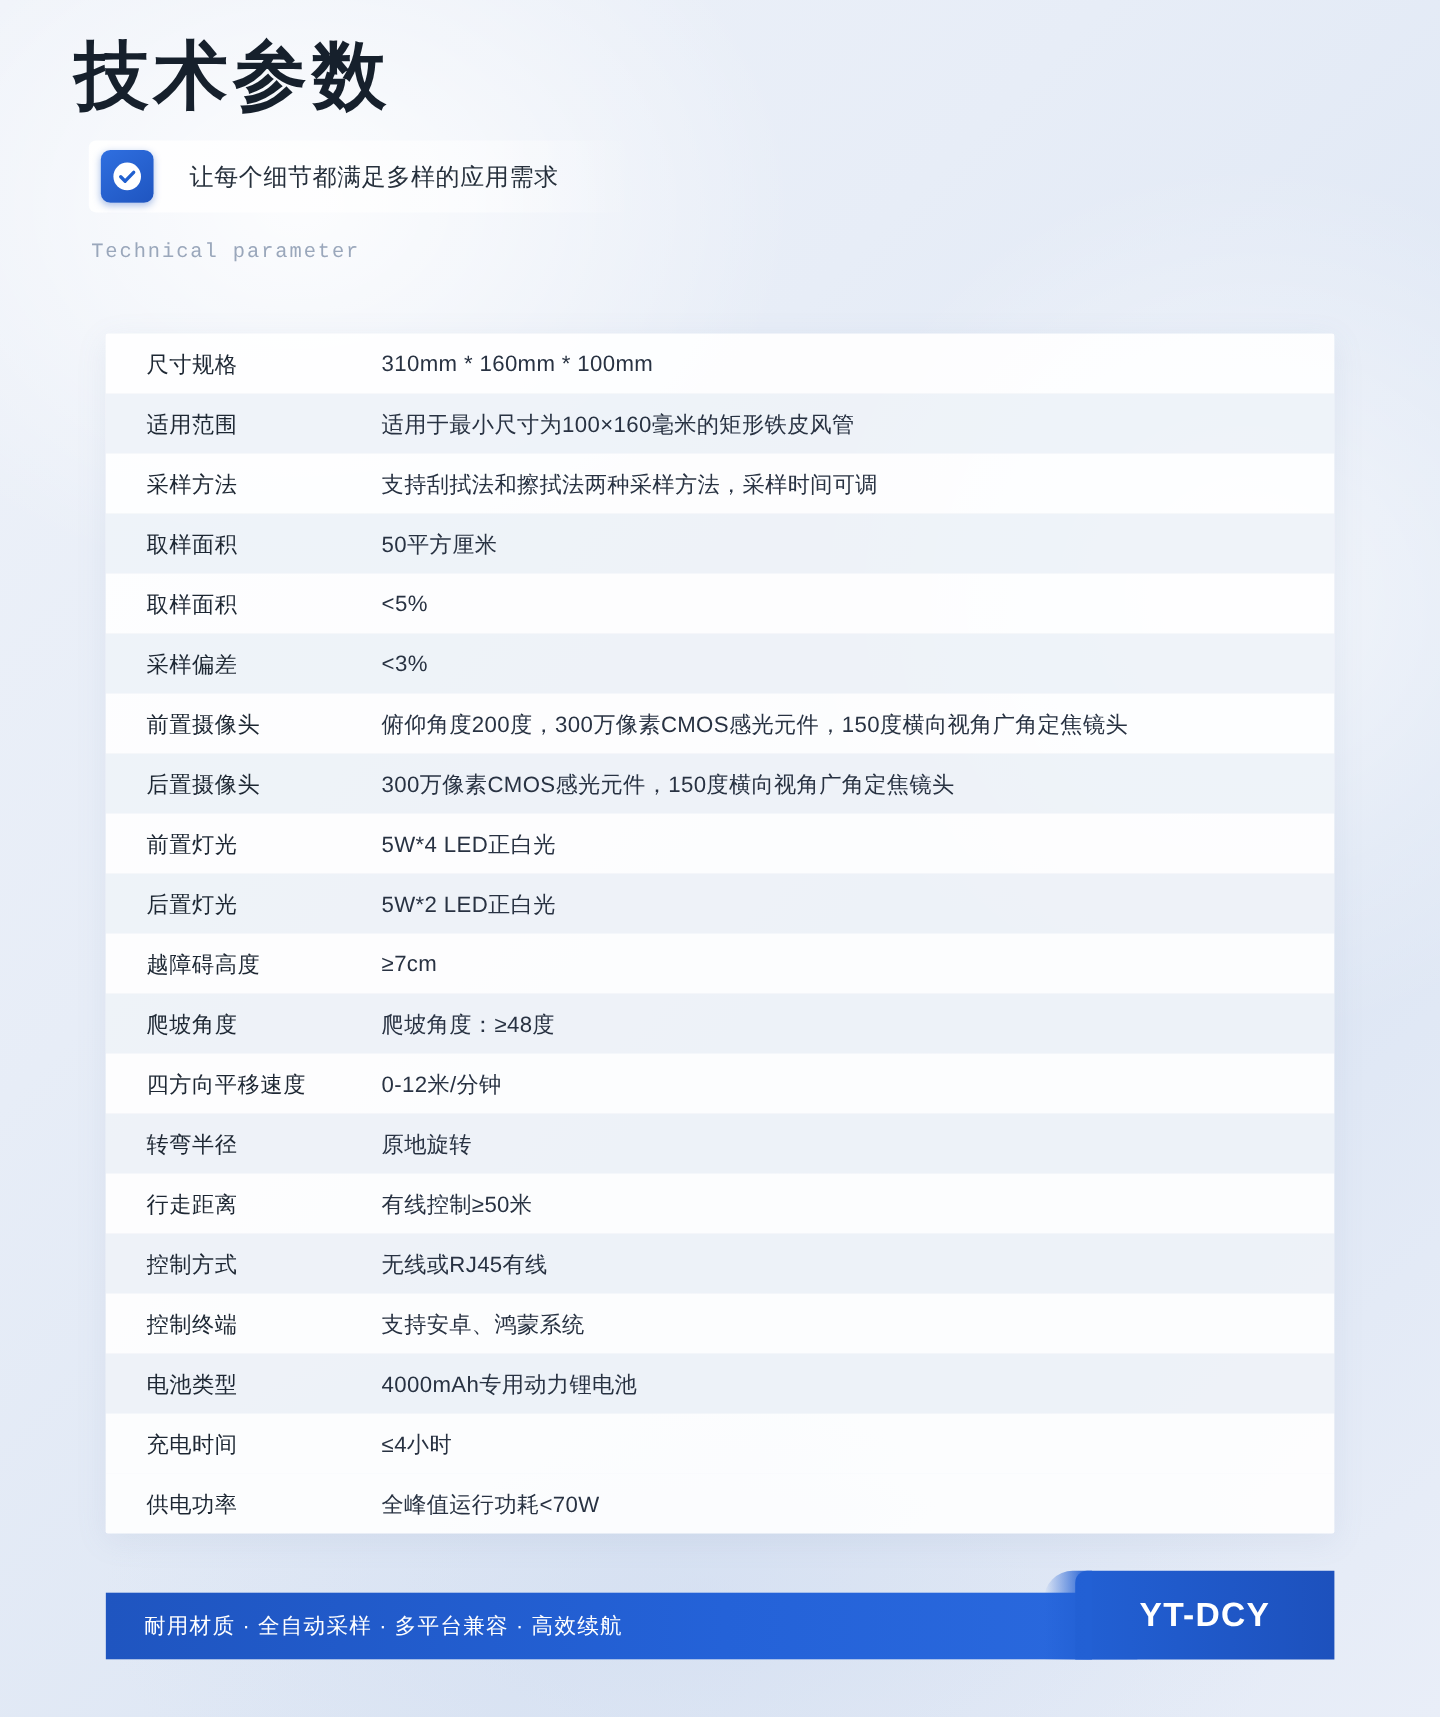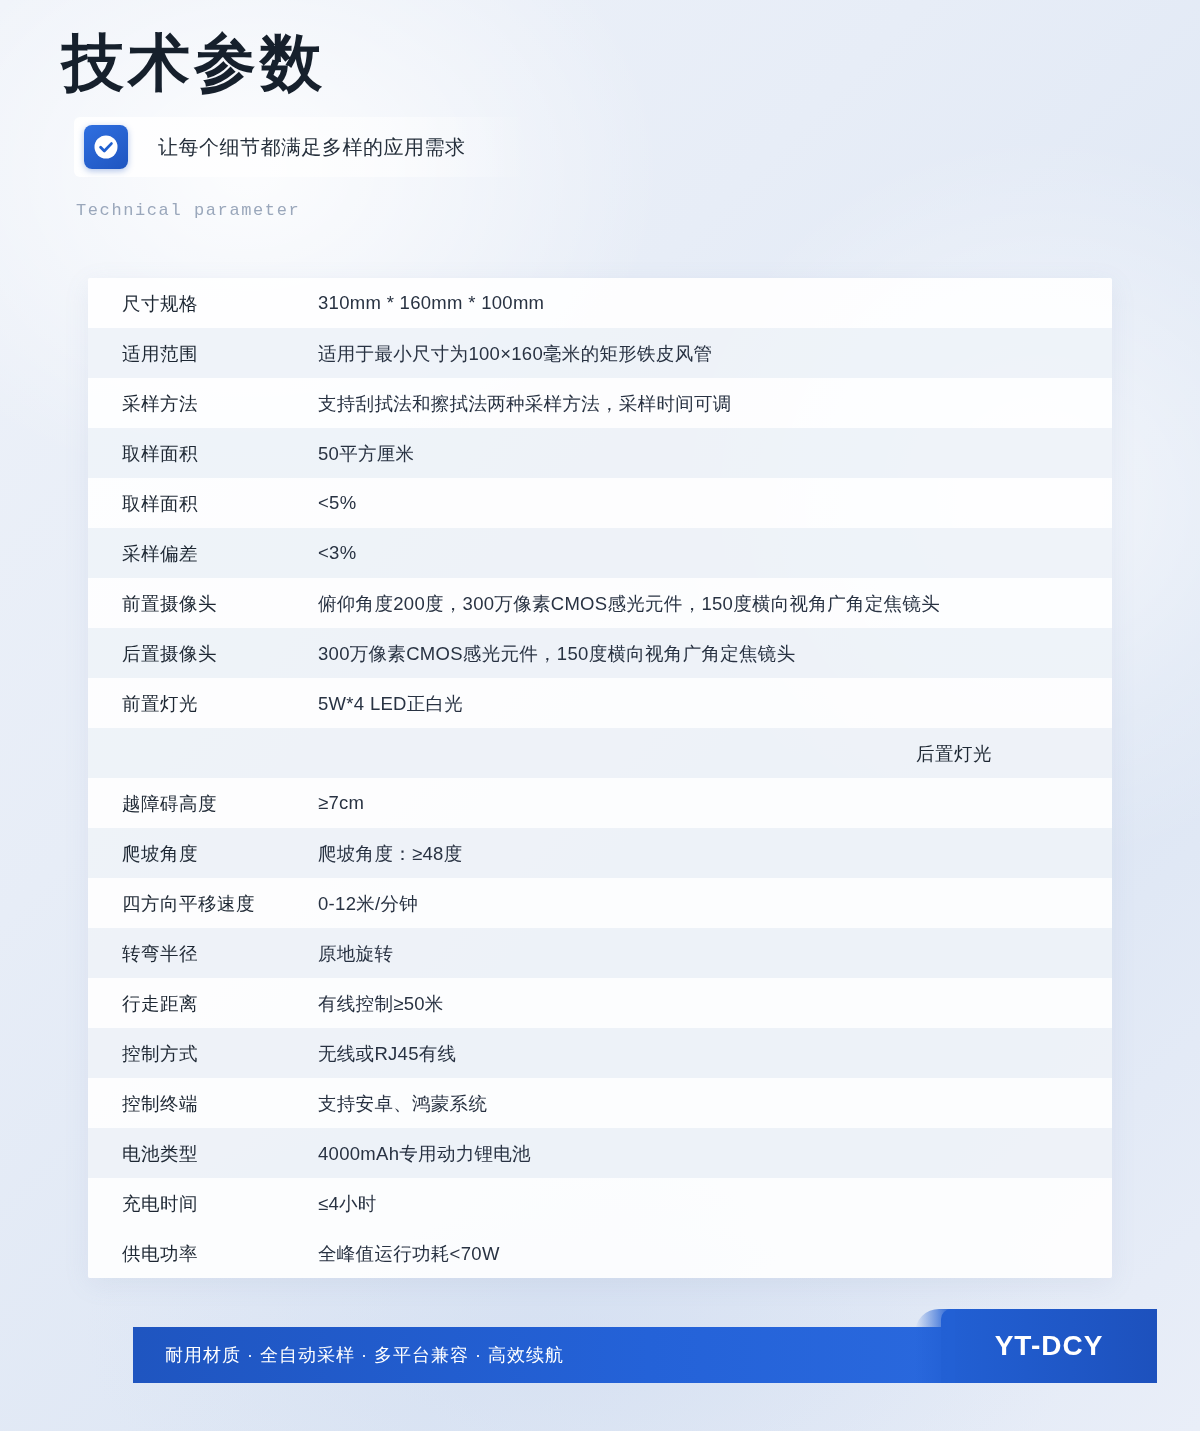--- a/index.html
+++ b/index.html
@@ -145,21 +145,20 @@
     letter-spacing: 0.3px;
   }
 
   
   .footer {
     position: absolute;
     left: 88px;
     bottom: 48px;
     width: 1024px;
     height: 56px;
-    margin-left: 45px;
   }
   .footer-left {
     position: absolute;
     left: 0;
     top: 0;
     width: 860px;
     height: 56px;
     background: linear-gradient(90deg, #1f55c0 0%, #2462d8 60%, #2a69de 100%);
     display: flex;
     align-items: center;
@@ -255,20 +254,21 @@
     <div class="row even">
       <div class="cell-label">后置摄像头</div>
       <div class="cell-value">300万像素CMOS感光元件，150度横向视角广角定焦镜头</div>
     </div>
     <div class="row odd">
       <div class="cell-label">前置灯光</div>
       <div class="cell-value">5W*4 LED正白光</div>
     </div>
     <div class="row even">
       <div class="cell-label">后置灯光</div>
+      <div class="cell-value">5W*2 LED正白光</div>
     </div>
     <div class="row odd">
       <div class="cell-label">越障碍高度</div>
       <div class="cell-value">≥7cm</div>
     </div>
     <div class="row even">
       <div class="cell-label">爬坡角度</div>
       <div class="cell-value">爬坡角度：≥48度</div>
     </div>
     <div class="row odd">

